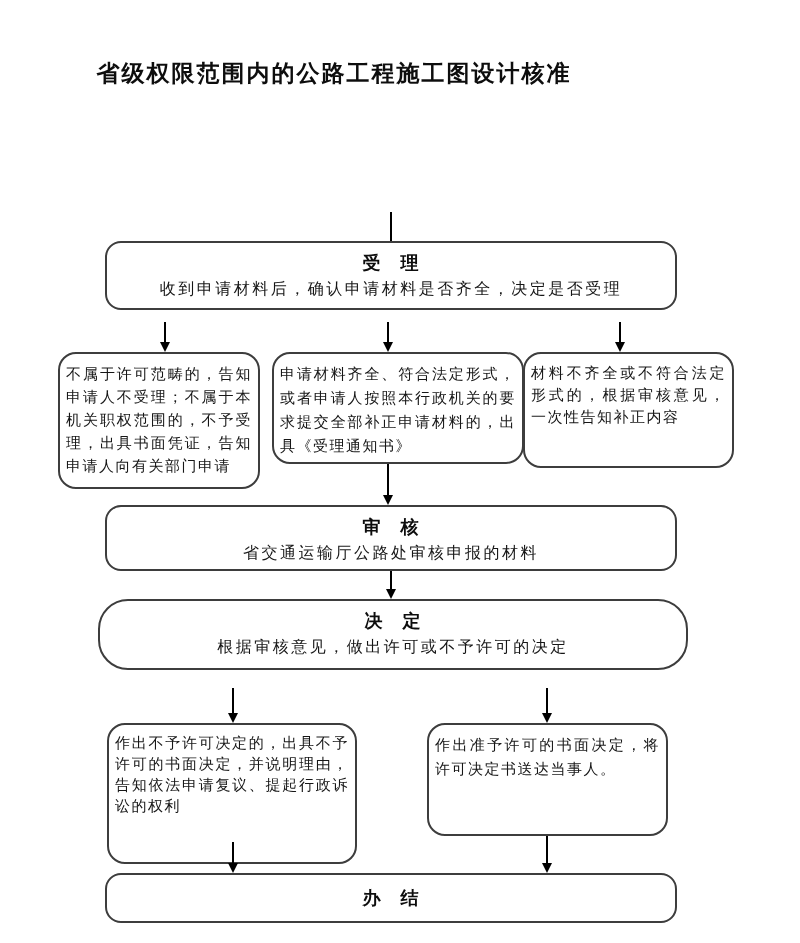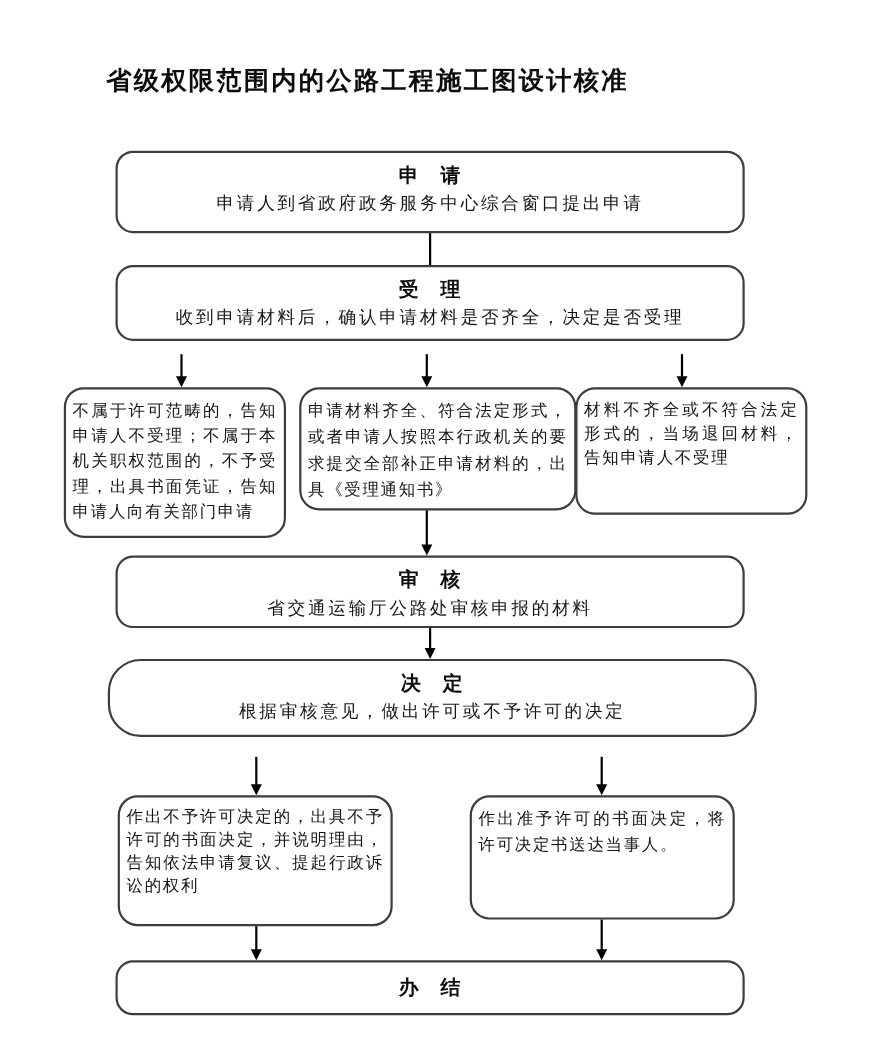--- a/index.html
+++ b/index.html
@@ -43,24 +43,20 @@
     border-top:10px solid #000000;
   }
 </style>
 </head>
 <body>
 
 <div id="canvas">
 
   <div class="page-title">省级权限范围内的公路工程施工图设计核准</div>
 
-  <div class="node" style="left:105px; top:137px; width:572px; height:75px;">
-    <div class="node-heading">申　请</div>
-    <div class="node-body">申请人到省政府政务服务中心综合窗口提出申请</div>
-  </div>
 
   <div class="arrow" style="left:385px; top:212px; height:41px;">
     <div class="shaft"></div>
     <div class="head"></div>
   </div>
 
   <div class="node" style="left:105px; top:241px; width:572px; height:69px;">
     <div class="node-heading">受　理</div>
     <div class="node-body">收到申请材料后，确认申请材料是否齐全，决定是否受理</div>
   </div>
@@ -75,21 +71,21 @@
   </div>
   <div class="arrow" style="left:614px; top:322px; height:30px;">
     <div class="shaft"></div>
     <div class="head"></div>
   </div>
 
   <div class="node branch" style="left:58px; top:352px; width:202px; height:137px; line-height:23px;">不属于许可范畴的，告知申请人不受理；不属于本机关职权范围的，不予受理，出具书面凭证，告知申请人向有关部门申请</div>
 
   <div class="node branch" style="left:272px; top:352px; width:252px; height:112px; line-height:24px;">申请材料齐全、符合法定形式，或者申请人按照本行政机关的要求提交全部补正申请材料的，出具《受理通知书》</div>
 
-  <div class="node branch" style="left:523px; top:352px; width:211px; height:116px; line-height:22px;">材料不齐全或不符合法定形式的，当场退回材料，告知申请人不受理</div>
+  <div class="node branch" style="left:523px; top:352px; width:211px; height:116px; line-height:22px;">材料不齐全或不符合法定形式的，根据审核意见，一次性告知补正内容</div>
 
   <div class="arrow" style="left:382px; top:464px; height:41px;">
     <div class="shaft"></div>
     <div class="head"></div>
   </div>
 
   <div class="node" style="left:105px; top:505px; width:572px; height:66px;">
     <div class="node-heading">审　核</div>
     <div class="node-body">省交通运输厅公路处审核申报的材料</div>
   </div>
@@ -106,21 +102,21 @@
 
   <div class="arrow" style="left:227px; top:688px; height:35px;">
     <div class="shaft"></div>
     <div class="head"></div>
   </div>
   <div class="arrow" style="left:541px; top:688px; height:35px;">
     <div class="shaft"></div>
     <div class="head"></div>
   </div>
 
-  <div class="node branch" style="left:107px; top:723px; width:250px; height:119px; line-height:21px; padding-top:7px;">作出不予许可决定的，出具不予许可的书面决定，并说明理由，告知依法申请复议、提起行政诉讼的权利</div>
+  <div class="node branch" style="left:107px; top:723px; width:250px; height:141px; line-height:21px; padding-top:7px;">作出不予许可决定的，出具不予许可的书面决定，并说明理由，告知依法申请复议、提起行政诉讼的权利</div>
 
   <div class="node branch" style="left:427px; top:723px; width:241px; height:113px; line-height:24px;">作出准予许可的书面决定，将许可决定书送达当事人。</div>
 
   <div class="arrow" style="left:227px; top:842px; height:31px;">
     <div class="shaft"></div>
     <div class="head"></div>
   </div>
   <div class="arrow" style="left:541px; top:836px; height:37px;">
     <div class="shaft"></div>
     <div class="head"></div>

